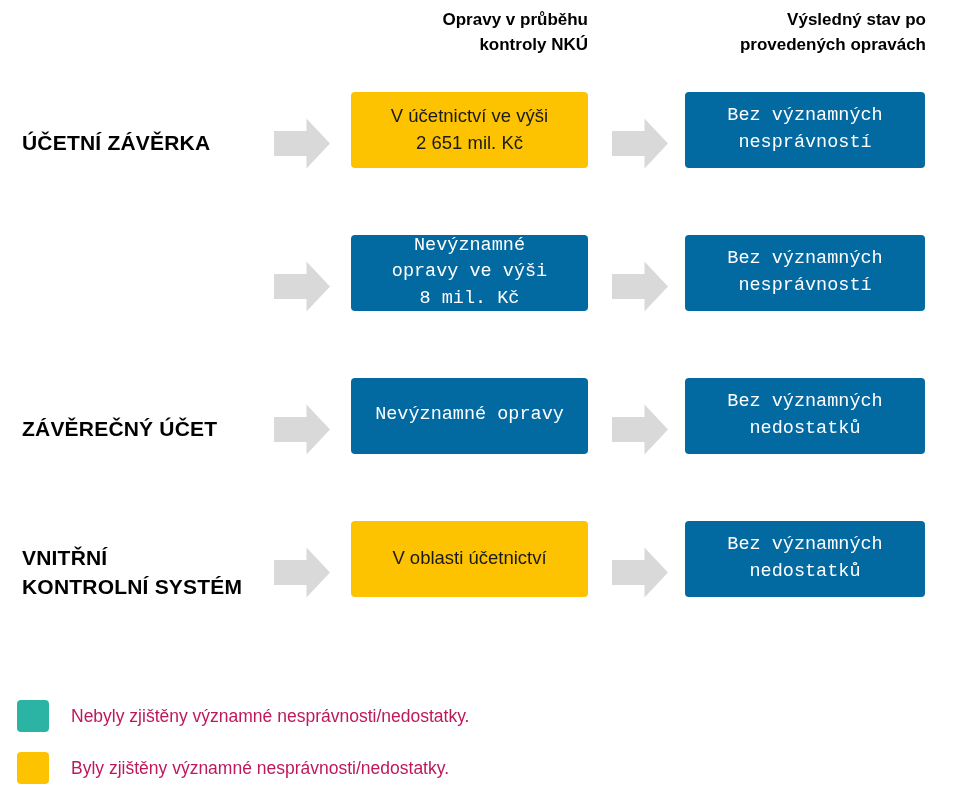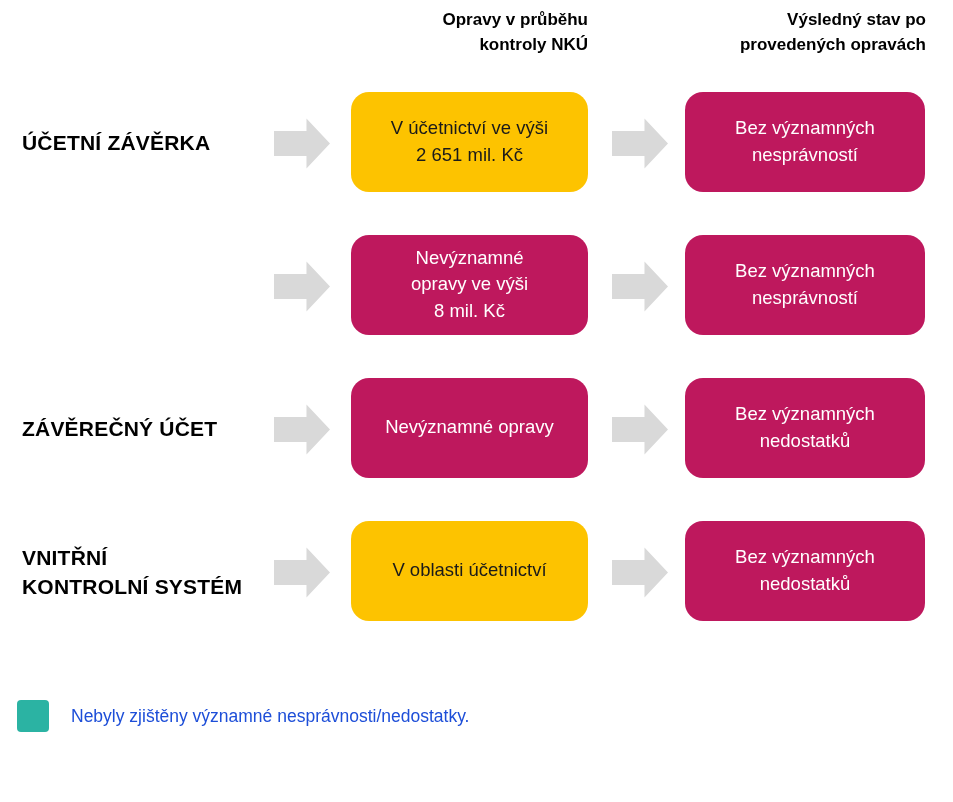--- a/index.html
+++ b/index.html
@@ -74,36 +74,36 @@
     background: #d9d9d9;
     -webkit-clip-path: polygon(0% 26%, 58% 26%, 58% 2%, 100% 50%, 58% 98%, 58% 74%, 0% 74%);
     clip-path: polygon(0% 26%, 58% 26%, 58% 2%, 100% 50%, 58% 98%, 58% 74%, 0% 74%);
   }
   .arrow.a1 { left: 274px; }
   .arrow.a2 { left: 612px; }
 
   .box {
     position: absolute;
     top: 50%;
-    height: 100px;
+    height: 76px;
     margin-top: -52px;
-    border-radius: 18px;
+    border-radius: 4px;
     display: flex;
     align-items: center;
     justify-content: center;
     text-align: center;
     font-size: 18.5px;
     line-height: 1.42;
     white-space: pre-line;
     box-sizing: border-box;
     padding: 4px 16px;
   }
   .box.mid   { left: 351px; width: 237px; }
   .box.right { left: 685px; width: 240px; }
-  .box.teal   { background: #be185d; color: #ffffff; }
+  .box.teal   { background: #0369a1; color: #ffffff; font-family: Liberation Mono, monospace; }
   .box.yellow { background: #fdc300; color: #1a1a1a; }
 
   
   .legend {
     position: absolute;
     left: 0;
     top: 690px;
     width: 953px;
   }
   .legend-item {
@@ -116,21 +116,21 @@
     height: 32px;
     margin-left: 17px;
     border-radius: 4px;
     flex: 0 0 auto;
   }
   .legend-swatch.teal   { background: #2bb3a3; }
   .legend-swatch.yellow { background: #fdc300; }
   .legend-text {
     margin-left: 22px;
     font-size: 17.5px;
-    color: #1d4ed8;
+    color: #be185d;
     line-height: 1.3;
   }
 </style>
 </head>
 <body>
 
 <div class="col-headers">
   <div class="col-header mid">Opravy v průběhu
 kontroly NKÚ</div>
   <div class="col-header right">Výsledný stav po
@@ -194,13 +194,17 @@
     </div>
   </div>
 
 </div>
 
 <div class="legend">
   <div class="legend-item">
     <div class="legend-swatch teal"></div>
     <div class="legend-text">Nebyly zjištěny významné nesprávnosti/nedostatky.</div>
   </div>
+  <div class="legend-item">
+    <div class="legend-swatch yellow"></div>
+    <div class="legend-text">Byly zjištěny významné nesprávnosti/nedostatky.</div>
+  </div>
 </div>
 
 </body></html>

